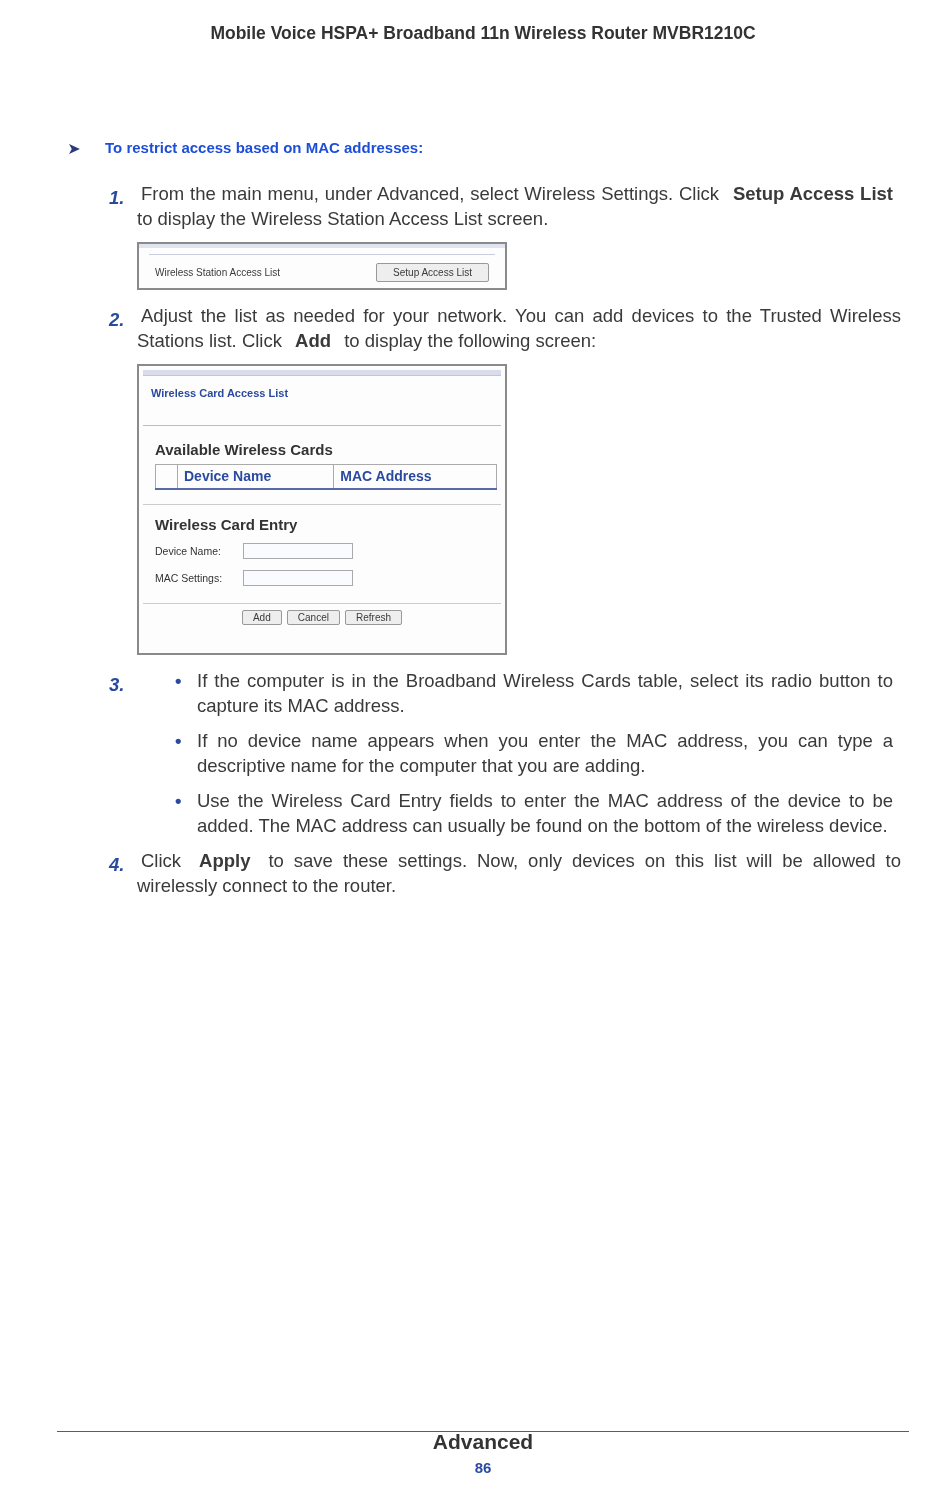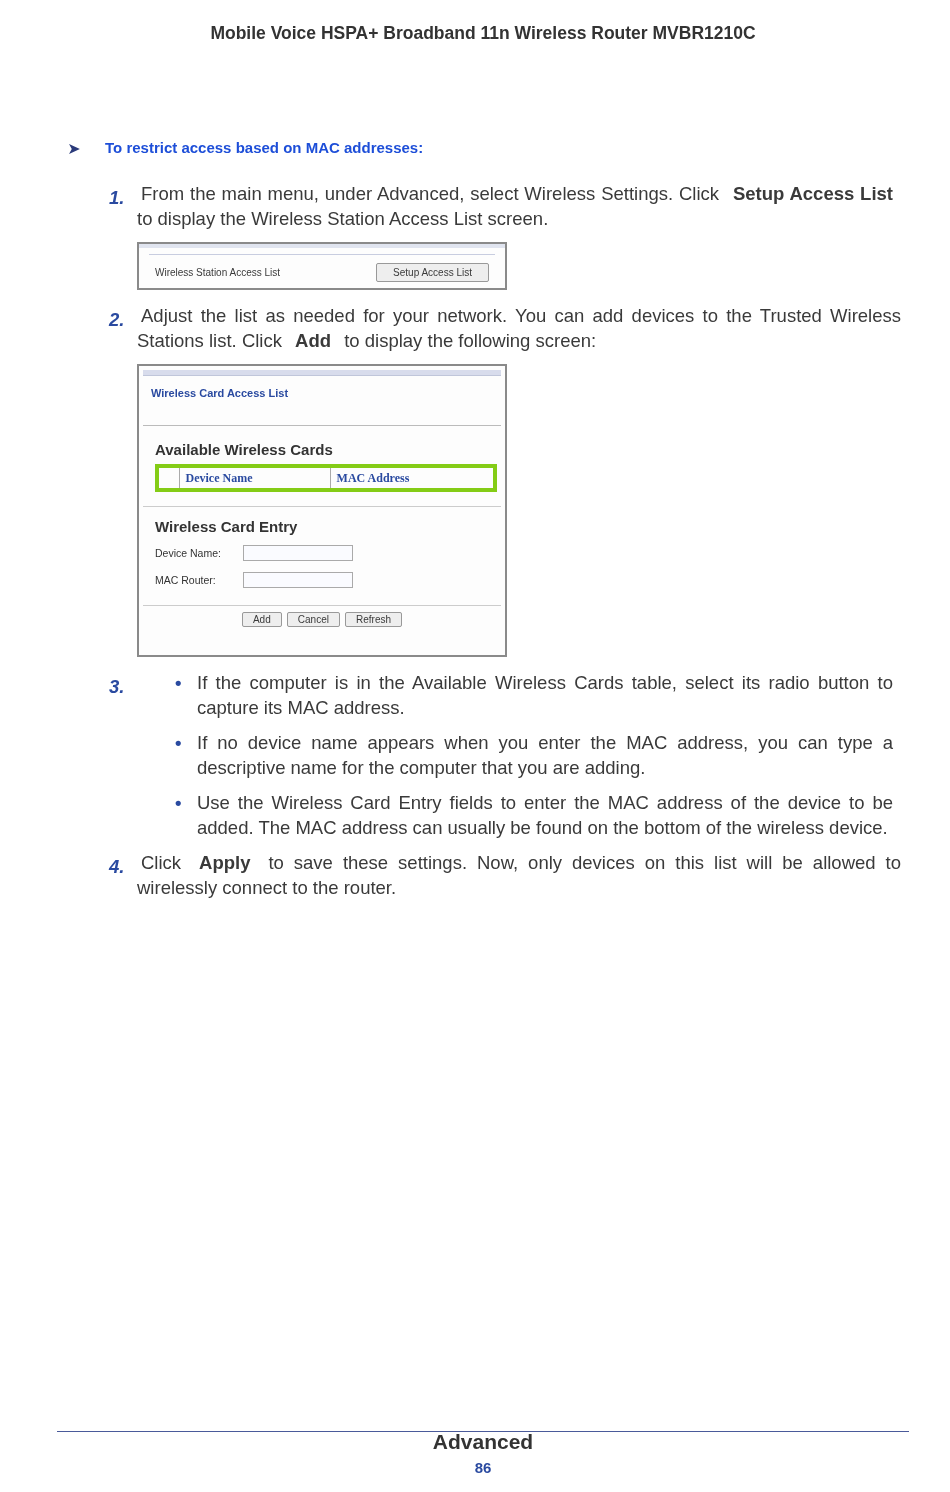--- a/index.html
+++ b/index.html
@@ -89,23 +89,22 @@
       font-size: 11px;
     }
     .fig2-topbar { height: 6px; background: #d8dcec; border-bottom: 1px solid #c0c6da; }
     .fig2-title {
       color: #2a4aa0; font-weight: bold; padding: 6px 8px 24px 8px;
       border-bottom: 1px solid #bbb;
     }
     .fig2-section { padding: 6px 8px; }
     .sec-label { font-weight: bold; font-size: 15px; color: #333; margin-bottom: 4px; }
     .tbl {
-      width: 100%; border: 4px solid #84cc16; border-collapse: collapse;
-      font-size: 12px;
-      font-family: Liberation Serif, serif;
+      width: 100%; border: 1px solid #84cc16; border-collapse: collapse;
+      font-size: 14px;
     }
     .tbl th {
       font-weight: bold; color: #2a4aa0; padding: 2px 6px;
       border: 1px solid #aaa; border-bottom: 2px solid #5a6aa8;
     }
     .tbl th:first-child { width: 22px; }
     .entry-row { display: flex; align-items: center; gap: 0; margin: 3px 0; }
     .entry-row label { font-size: 10.5px; width: 80px; color: #333; }
     .entry-row input {
       border: 1px solid #aaa; height: 16px; width: 110px; font-size: 10px;
@@ -183,36 +182,36 @@
           </tbody>
             </table>
         </div>
         <div class="fig2-section" style="border-top:1px solid #ccc;">
           <div class="sec-label">Wireless Card Entry</div>
           <div class="entry-row">
             <label>Device Name:</label>
             <input type="text" style="">
           </div>
           <div class="entry-row">
-            <label>MAC Router:</label>
+            <label>MAC Settings:</label>
             <input type="text" style="">
           </div>
         </div>
         <div class="fig2-btnrow">
           <span class="mini-btn">Add</span>
           <span class="mini-btn">Cancel</span>
           <span class="mini-btn">Refresh</span>
         </div>
       </div>
     </li>
 
     <li>
       <span class="step-num">3.</span>
       <ul class="sub">
-        <li>If the computer is in the Available Wireless Cards table, select its radio button to capture its MAC address.</li>
+        <li>If the computer is in the Broadband Wireless Cards table, select its radio button to capture its MAC address.</li>
         <li>If no device name appears when you enter the MAC address, you can type a descriptive name for the computer that you are adding.</li>
         <li>Use the Wireless Card Entry fields to enter the MAC address of the device to be added. The MAC address can usually be found on the bottom of the wireless device.</li>
       </ul>
     </li>
 
     <li>
       <span class="step-num">4.</span>
       <span>Click </span><span class="bold">Apply</span><span> to save these settings. Now, only devices on this list will be allowed to wirelessly connect to the router.</span>
     </li>
 

